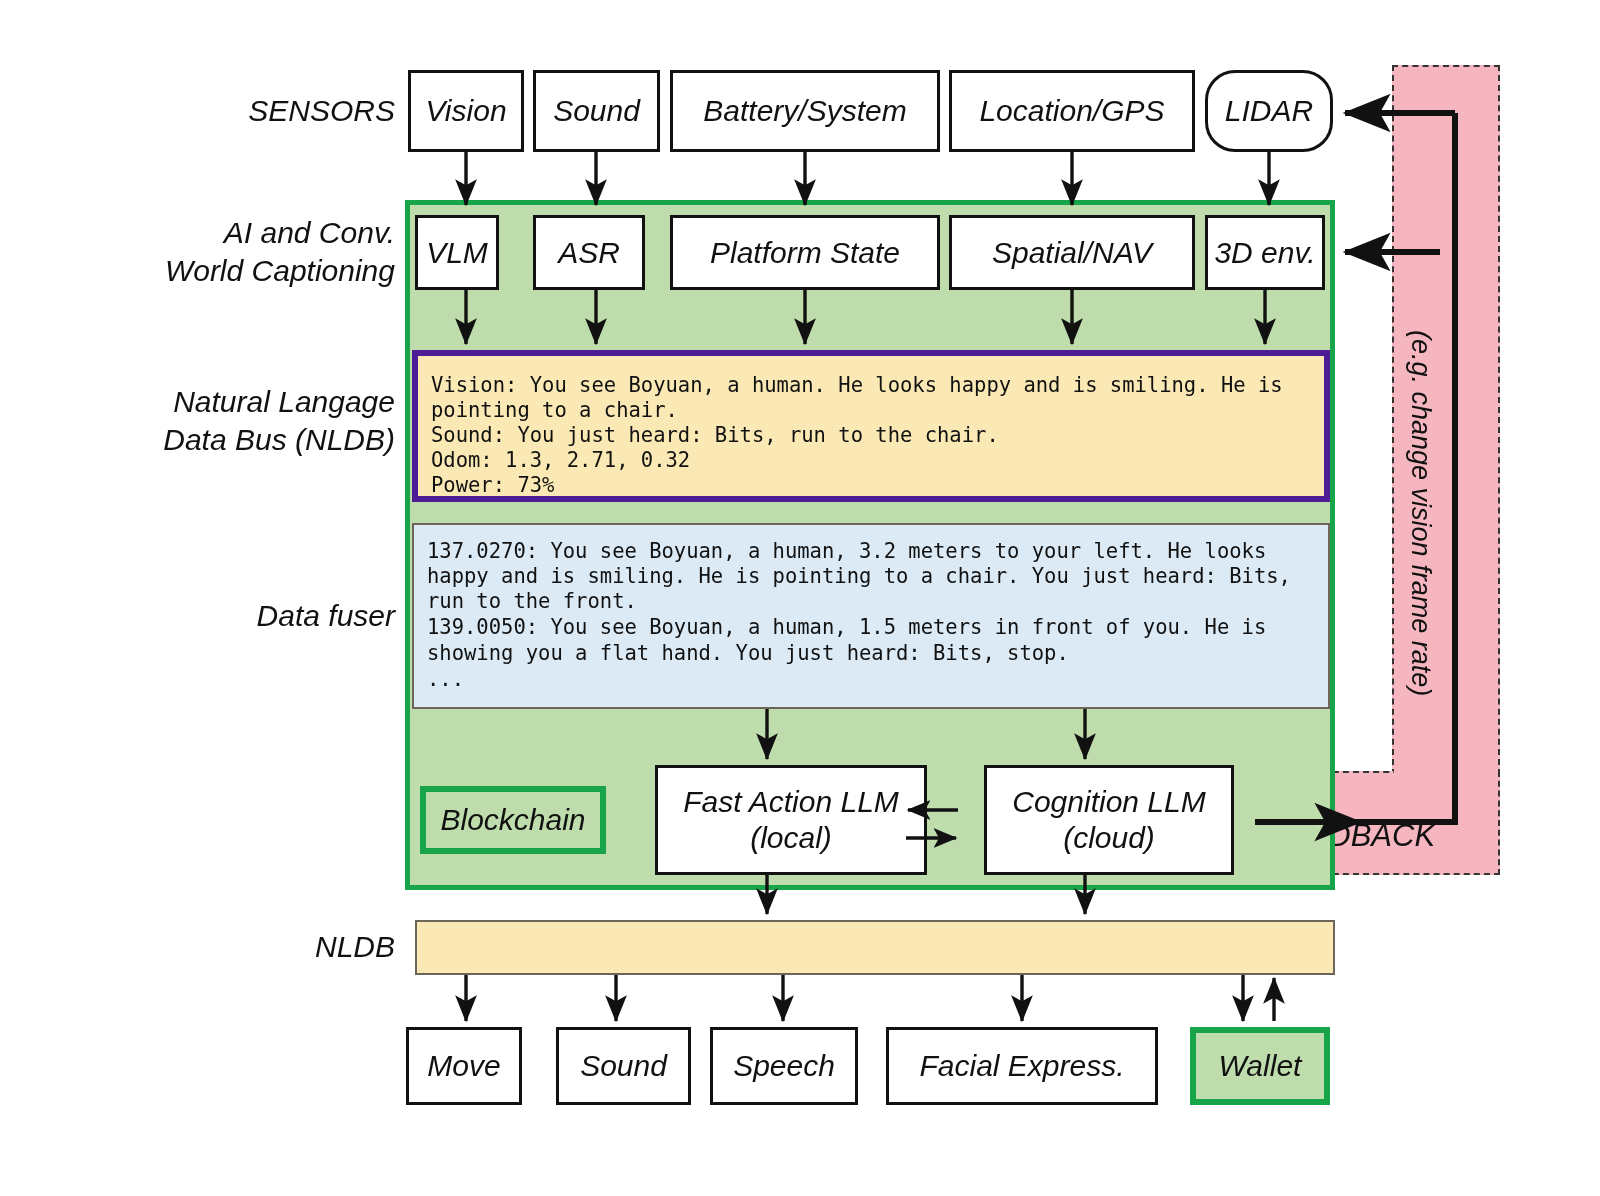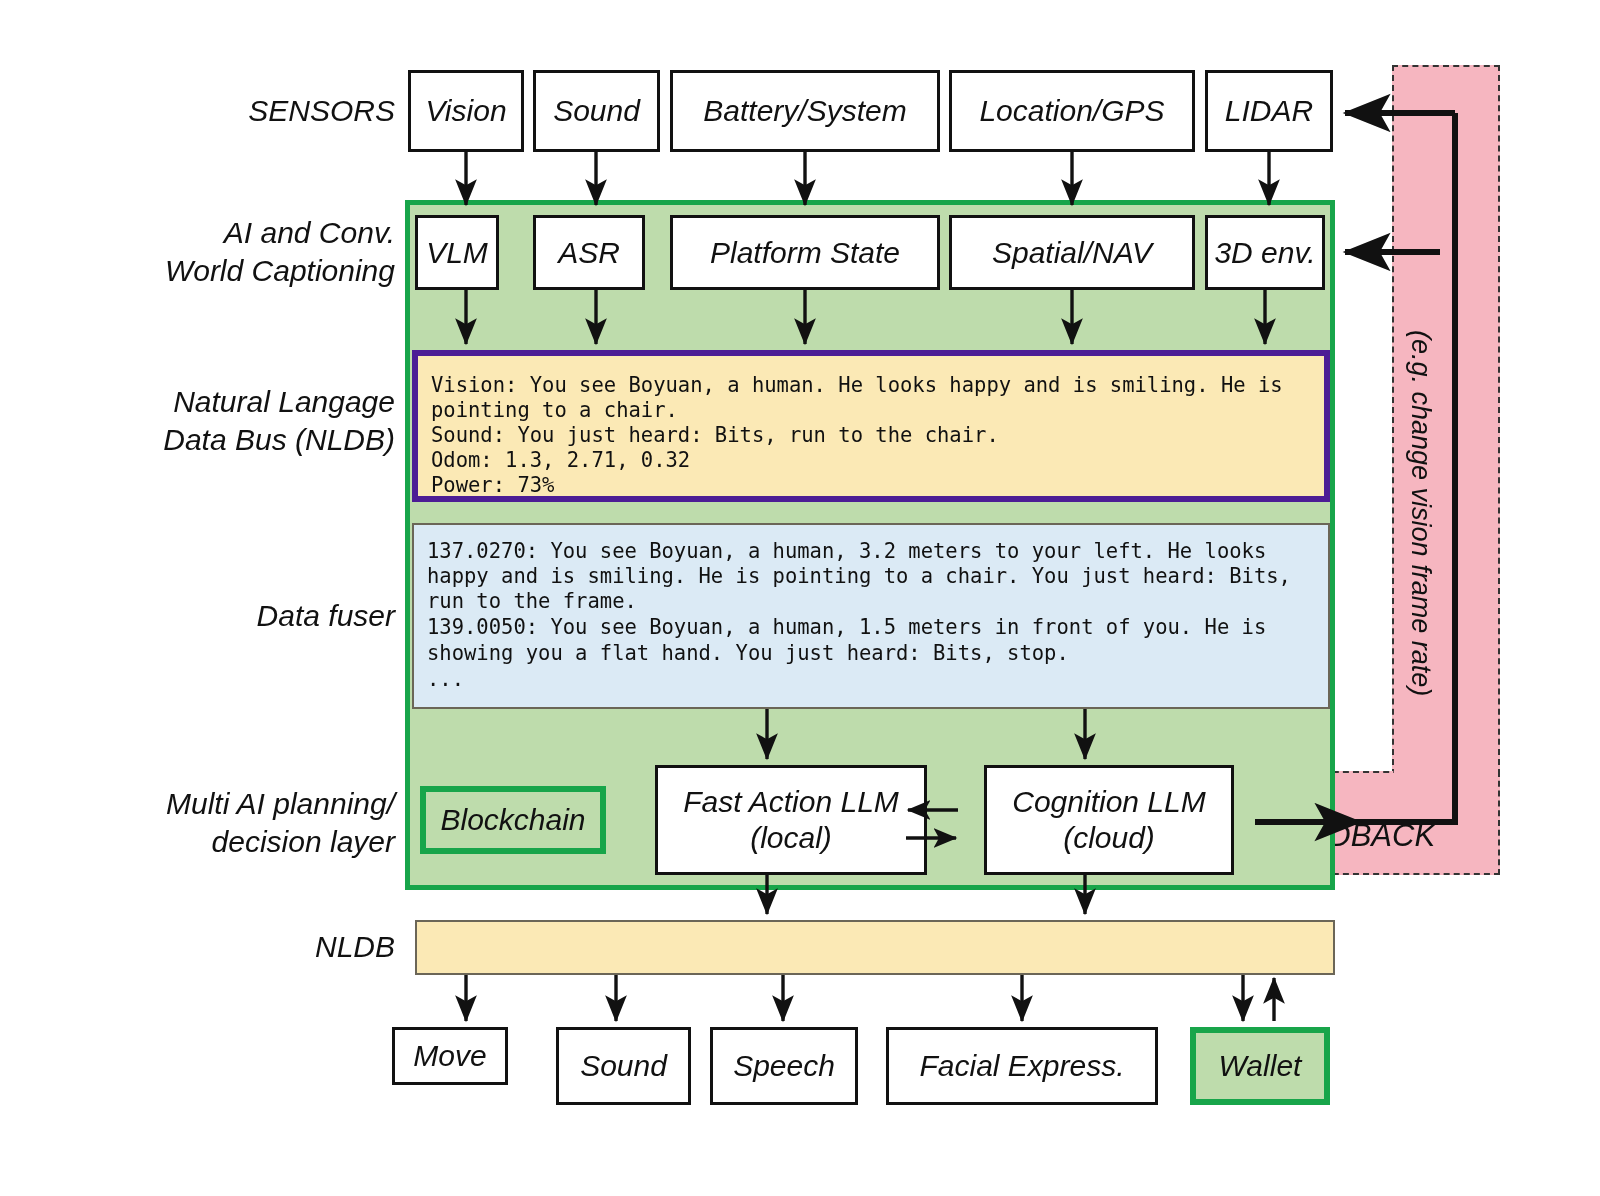--- a/index.html
+++ b/index.html
@@ -59,68 +59,66 @@
   <div class="feedback-label" style="left:1268px;top:818px;">FEEDBACK</div>
 
   <div class="green-panel" style="left:405px;top:200px;width:930px;height:690px;"></div>
 
   <div class="row-label" style="left:95px;top:92px;width:300px;">SENSORS</div>
   <div class="row-label" style="left:85px;top:214px;width:310px;">AI and Conv.
 World Captioning</div>
   <div class="row-label" style="left:75px;top:383px;width:320px;">Natural Langage
 Data Bus (NLDB)</div>
   <div class="row-label" style="left:95px;top:597px;width:300px;">Data fuser</div>
-  <div class="row-label" style="left:75px;top:785px;width:320px;">Multi AI planning/
-decision layer</div>
   <div class="row-label" style="left:95px;top:928px;width:300px;">NLDB</div>
 
   <div class="box" style="left:408px;top:70px;width:116px;height:82px;">Vision</div>
   <div class="box" style="left:533px;top:70px;width:127px;height:82px;">Sound</div>
   <div class="box" style="left:670px;top:70px;width:270px;height:82px;">Battery/System</div>
   <div class="box" style="left:949px;top:70px;width:246px;height:82px;">Location/GPS</div>
-  <div class="box" style="left:1205px;top:70px;width:128px;height:82px;">LIDAR</div>
+  <div class="box" style="left:1205px;top:70px;width:128px;height:82px;border-radius:30px;">LIDAR</div>
 
   <div class="box" style="left:415px;top:215px;width:84px;height:75px;">VLM</div>
   <div class="box" style="left:533px;top:215px;width:112px;height:75px;">ASR</div>
   <div class="box" style="left:670px;top:215px;width:270px;height:75px;">Platform State</div>
   <div class="box" style="left:949px;top:215px;width:246px;height:75px;">Spatial/NAV</div>
   <div class="box" style="left:1205px;top:215px;width:120px;height:75px;">3D env.</div>
 
   <div class="nl-box" style="left:412px;top:350px;width:918px;height:152px;">
     <div class="mono" style="position:absolute;left:13px;top:17px;">Vision: You see Boyuan, a human. He looks happy and is smiling. He is</div>
     <div class="mono" style="position:absolute;left:13px;top:42px;">pointing to a chair.</div>
     <div class="mono" style="position:absolute;left:13px;top:67px;">Sound: You just heard: Bits, run to the chair.</div>
     <div class="mono" style="position:absolute;left:13px;top:92px;">Odom: 1.3, 2.71, 0.32</div>
     <div class="mono" style="position:absolute;left:13px;top:117px;">Power: 73%</div>
   </div>
 
   <div class="fuser-box" style="left:412px;top:523px;width:918px;height:186px;">
     <div class="mono" style="position:absolute;left:13px;top:14px;">137.0270: You see Boyuan, a human, 3.2 meters to your left. He looks</div>
     <div class="mono" style="position:absolute;left:13px;top:39px;">happy and is smiling. He is pointing to a chair. You just heard: Bits,</div>
-    <div class="mono" style="position:absolute;left:13px;top:64px;">run to the frame.</div>
+    <div class="mono" style="position:absolute;left:13px;top:64px;">run to the front.</div>
     <div class="mono" style="position:absolute;left:13px;top:90px;">139.0050: You see Boyuan, a human, 1.5 meters in front of you. He is</div>
     <div class="mono" style="position:absolute;left:13px;top:116px;">showing you a flat hand. You just heard: Bits, stop.</div>
     <div class="mono" style="position:absolute;left:13px;top:142px;">...</div>
   </div>
 
   <div class="blockchain" style="left:420px;top:786px;width:186px;height:68px;">Blockchain</div>
 
   <div class="box two-line" style="left:631px;top:765px;width:272px;height:110px;">
     <span>Fast Action LLM</span>
     <span>(local)</span>
   </div>
 
   <div class="box two-line" style="left:960px;top:765px;width:250px;height:110px;">
     <span>Cognition LLM</span>
     <span>(cloud)</span>
   </div>
 
   <div class="nldb-bar" style="left:415px;top:920px;width:920px;height:55px;"></div>
 
-  <div class="box" style="left:392px;top:1027px;width:116px;height:58px;">Move</div>
+  <div class="box" style="left:406px;top:1027px;width:116px;height:78px;">Move</div>
   <div class="box" style="left:556px;top:1027px;width:135px;height:78px;">Sound</div>
   <div class="box" style="left:710px;top:1027px;width:148px;height:78px;">Speech</div>
   <div class="box" style="left:886px;top:1027px;width:272px;height:78px;">Facial Express.</div>
   <div class="wallet" style="left:1190px;top:1027px;width:140px;height:78px;">Wallet</div>
 
   <svg class="overlay" viewBox="0 0 1600 1196">
     <defs>
       <marker id="ah" markerWidth="10" markerHeight="10" refX="7.6" refY="3.2" orient="auto" markerUnits="strokeWidth">
         <path d="M0,0 L8,3.2 L0,6.4 L1.8,3.2 z" fill="#111"></path>
       </marker>

